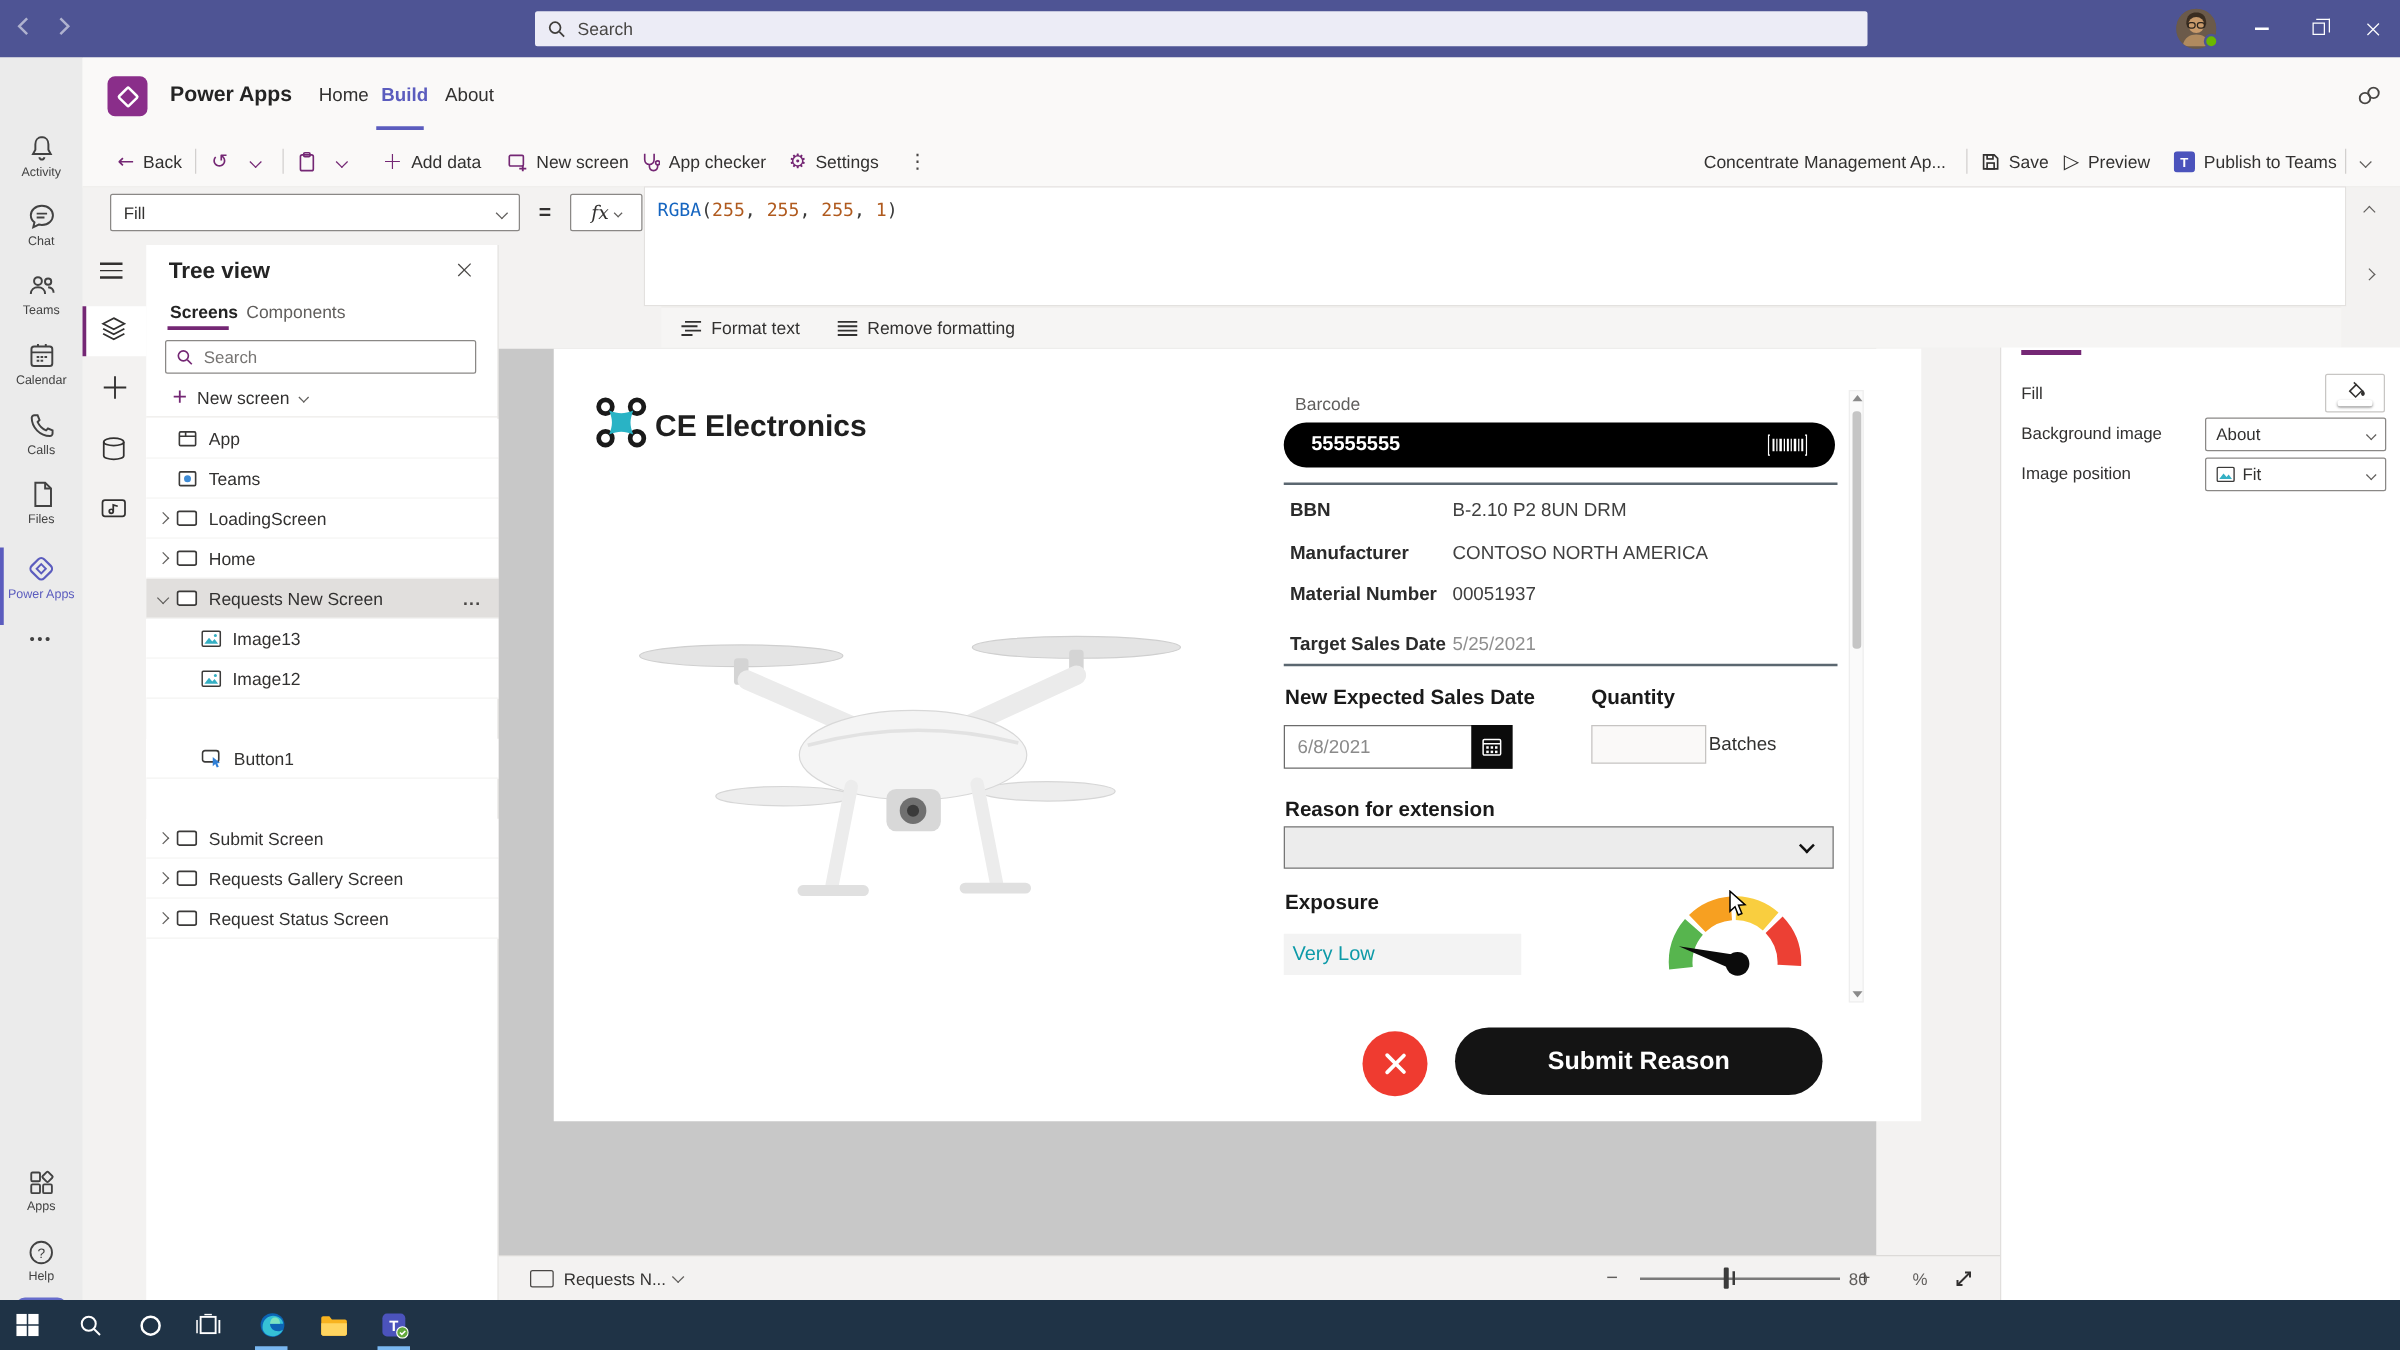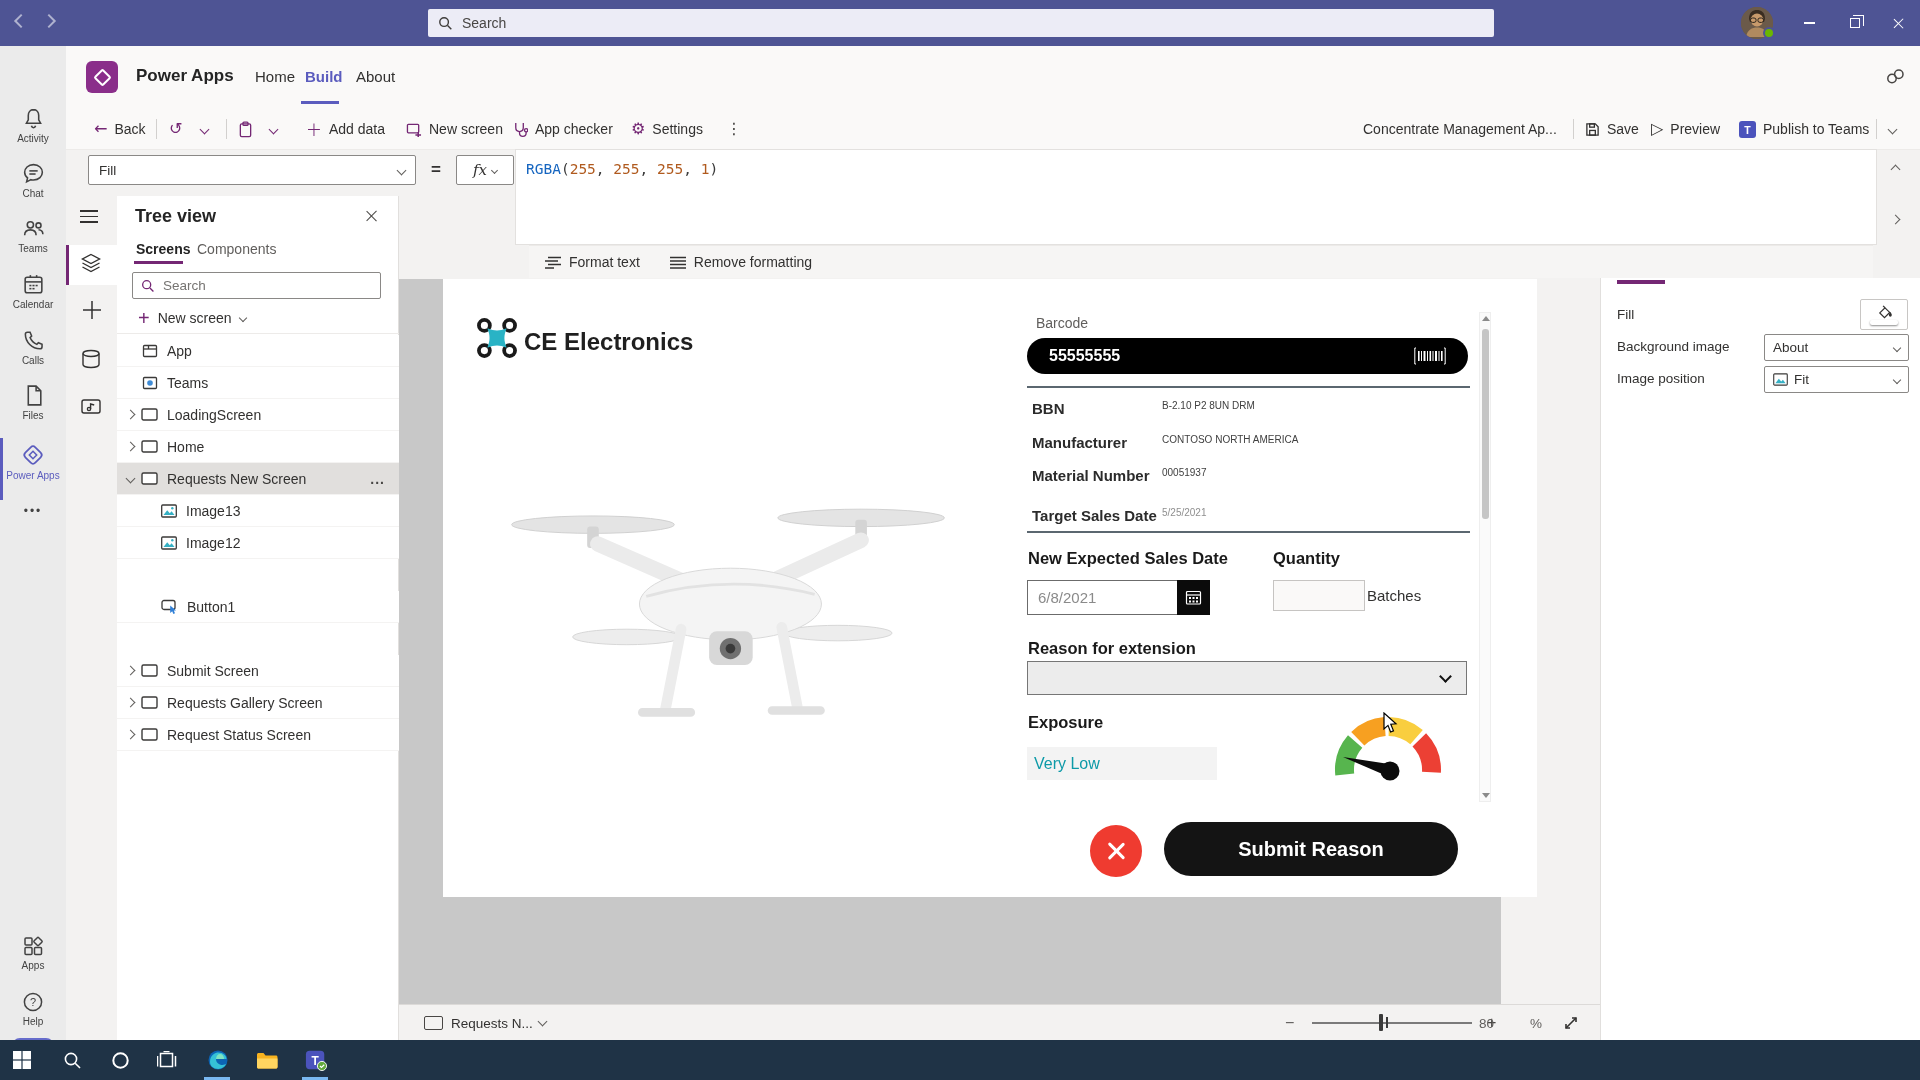--- a/index.html
+++ b/index.html
@@ -102,21 +102,21 @@
   .trow .tdots{margin-left:auto;margin-right:14px;color:#484644;letter-spacing:1px;font-weight:bold}
 
   
   .canvas-area{position:absolute;left:399px;top:279px;width:1102px;height:725px;background:#c8c8c8}
   .app-canvas{position:absolute;left:44px;top:0;width:1094px;height:618px;background:#fff}
   .brand{position:absolute;left:81px;top:49px;font-size:24px;font-weight:bold;color:#1f1f1f}
   .fld-label{position:absolute;font-size:14px;color:#605e5c}
   .pill{position:absolute;left:584px;top:59px;width:441px;height:36px;background:#000;border-radius:18px;display:flex;align-items:center;padding:0 22px;color:#fff;font-size:16px;font-weight:bold}
   .divider{position:absolute;left:584px;width:443px;height:2px;background:#5b6770}
   .drow-l{position:absolute;left:589px;font-size:15px;font-weight:600;color:#2b2b2b}
-  .drow-v{position:absolute;left:719px;font-size:10px;color:#404040}
+  .drow-v{position:absolute;left:719px;font-size:15px;color:#404040}
   .drow-v.dim{color:#8f8f8f}
   .sec-label{position:absolute;font-size:16.5px;font-weight:bold;color:#1a1a1a}
   .date-input{position:absolute;left:584px;top:301px;width:183px;height:35px;border:1px solid #6b6b6b;background:#fff;display:flex;align-items:center;padding-left:10px;font-size:15px;color:#8a8a8a}
   .date-btn{position:absolute;left:734px;top:301px;width:33px;height:35px;background:#0b0b0b;display:flex;align-items:center;justify-content:center}
   .qty-input{position:absolute;left:830px;top:301px;width:92px;height:31px;border:1px solid #c6c4c2;background:#faf9f8}
   .unit{position:absolute;left:924px;top:308px;font-size:15px;color:#323130}
   .dropdown{position:absolute;left:584px;top:382px;width:440px;height:34px;border:1px solid #767676;background:#ececec;display:flex;align-items:center}
   .dropdown .chev{width:9px;height:9px;border-width:2.2px;border-color:#111;margin-left:auto;margin-right:16px;margin-top:-4px}
   .exp-bar{position:absolute;left:584px;top:468px;width:190px;height:33px;background:#f3f3f3;display:flex;align-items:center;padding-left:7px;font-size:16px;color:#0d9aa8}
   .vscroll{position:absolute;left:1036px;top:33px;width:12px;height:490px;background:#fafafa;border:1px solid #eee}

